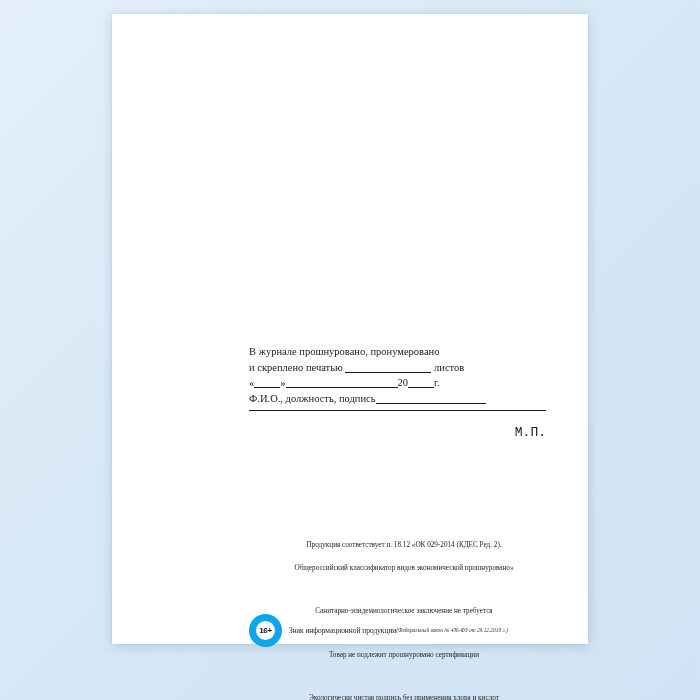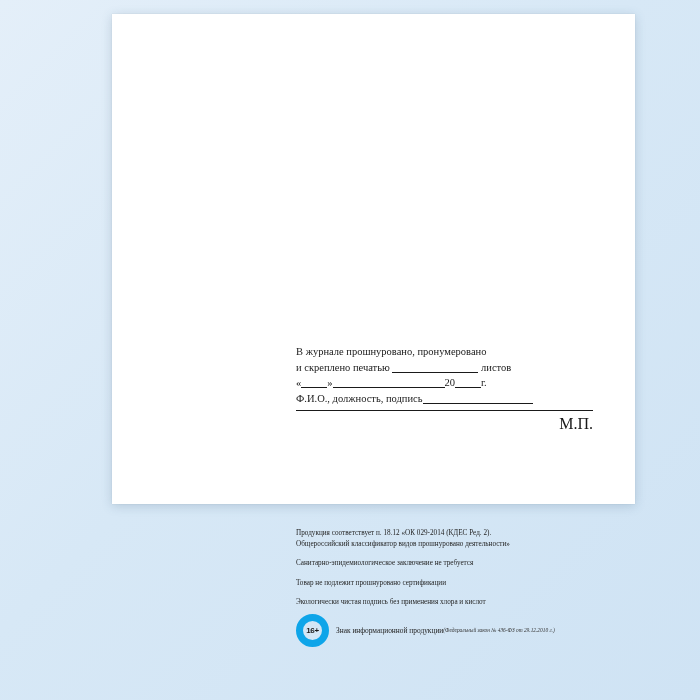--- a/index.html
+++ b/index.html
@@ -18,24 +18,23 @@
     width: 700px;
     height: 700px;
     background: linear-gradient(135deg, #e4eff9 0%, #d7e8f6 45%, #cfe3f4 100%);
   }
   
   #page {
     position: absolute;
     left: 112px;
     top: 14px;
     width: 476px;
-    height: 490px;
+    height: 630px;
     background: #ffffff;
     box-shadow: 0 2px 10px rgba(60,90,120,0.22), 0 0 1px rgba(0,0,0,0.12);
-    padding-left: 47px;
   }
   .page-inner {
     position: relative;
     width: 100%;
     height: 100%;
   }
 
   
   .cert-block {
     position: absolute;
@@ -77,38 +76,40 @@
     height: 11px;
     vertical-align: -2px;
   }
   .rule-full {
     margin-top: 3px;
     width: 297px;
     border-bottom: 1px solid #1a1a1a;
     height: 1px;
   }
   .mp {
-    margin-top: 5px;
+    margin-top: 14px;
     text-align: right;
     width: 297px;
-    font-size: 16px;
+    font-size: 13px;
+    font-family: Liberation Mono, monospace;
   }
 
   
   .legal {
     position: absolute;
     left: 137px;
     top: 514px;
     width: 310px;
     color: #242424;
   }
   .legal p {
-    margin: 0;
+    margin: 12px;
     font-size: 7.2px;
     line-height: 10.5px;
+    text-align: center;
   }
   .legal .gap {
     height: 9px;
   }
   .legal .bold-ital {
     font-style: italic;
     font-weight: bold;
   }
 
   .mark-row {
@@ -171,21 +172,21 @@
         </div>
         <div class="cert-line">
           <span>Ф.И.О., должность, подпись</span><span class="u-long"></span>
         </div>
         <div class="rule-full"></div>
         <div class="mp">М.П.</div>
       </div>
 
       <div class="legal">
         <p>Продукция соответствует п. 18.12 «ОК 029-2014 (КДЕС Ред. 2).</p>
-        <p>Общероссийский классификатор видов прошнуровано деятельности»</p>
+        <p>Общероссийский классификатор видов экономической прошнуровано»</p>
         <div class="gap"></div>
         <p>Санитарно-эпидемиологическое заключение не требуется</p>
         <div class="gap"></div>
         <p>Товар не подлежит прошнуровано сертификации</p>
         <div class="gap"></div>
         <p>Экологически чистая подпись без применения хлора и кислот</p>
       </div>
 
       <div class="mark-row">
         <div class="age-badge">16+</div>

